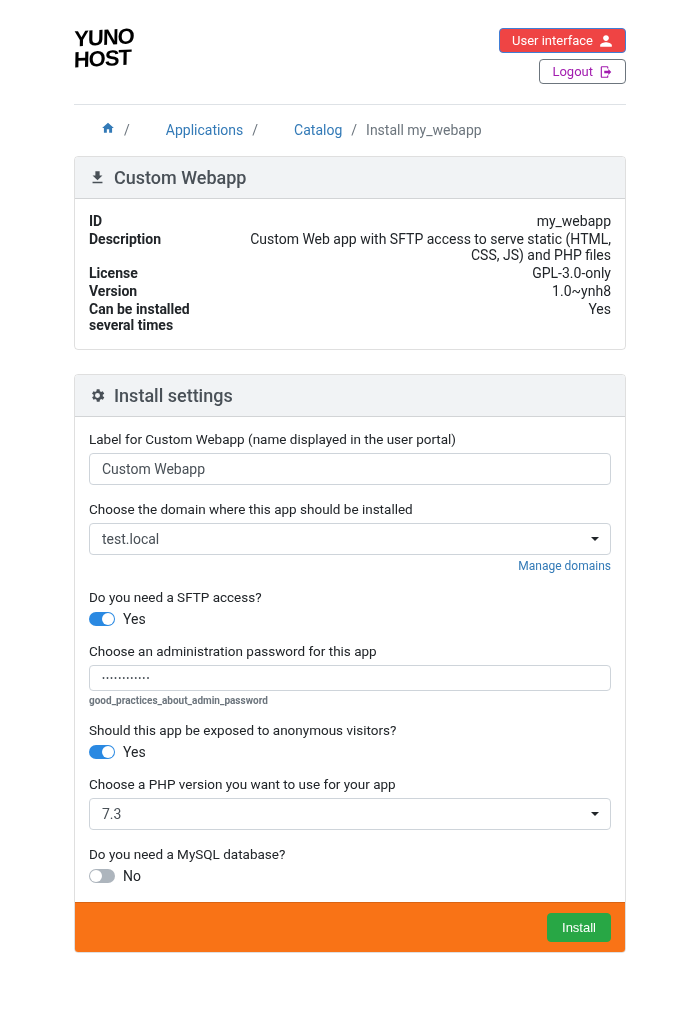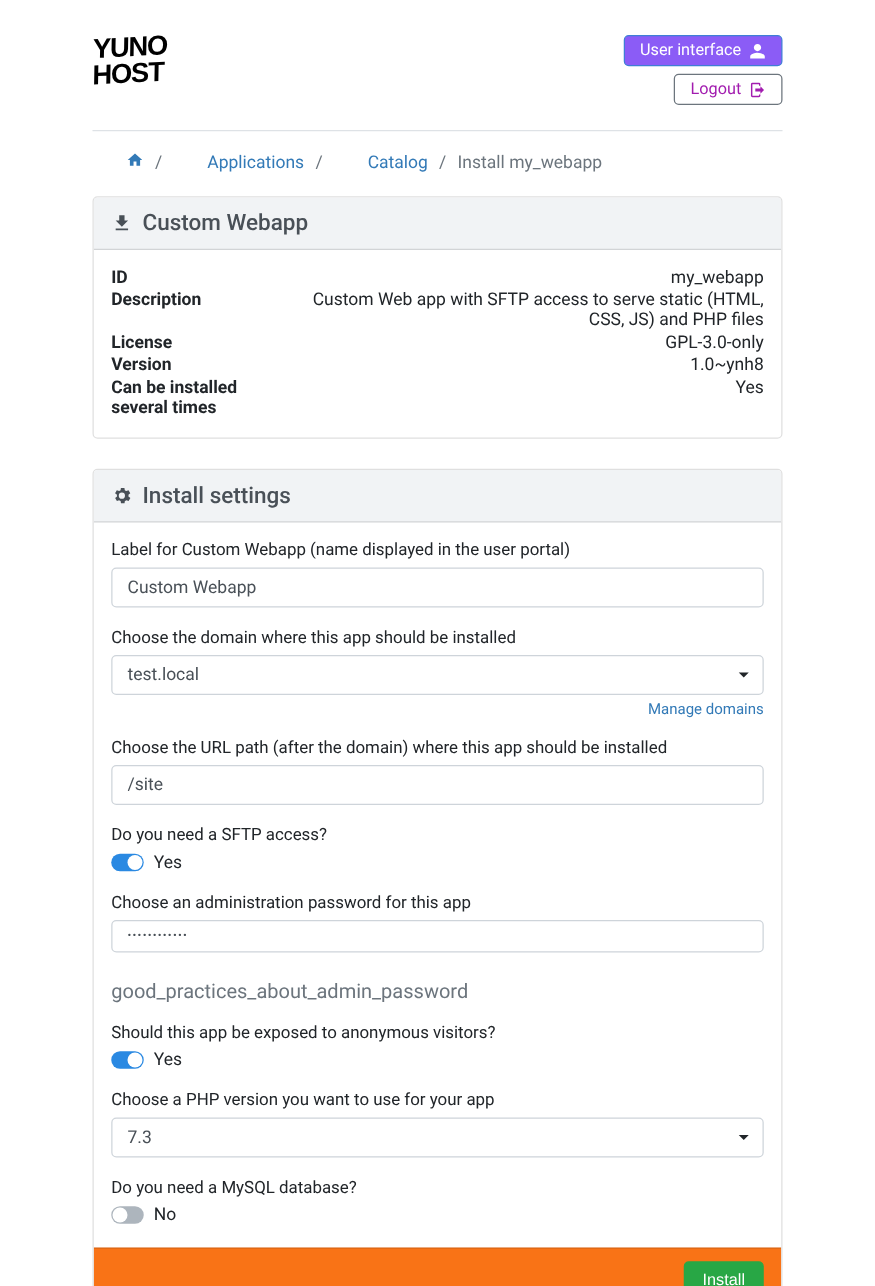--- a/index.html
+++ b/index.html
@@ -43,21 +43,21 @@
       align-items: center;
       gap: 6px;
       padding: 4px 12px;
       border-radius: 4px;
       font-size: 13px;
       cursor: pointer;
       border: 1px solid transparent;
       text-decoration: none;
     }
     .btn-primary {
-      background: #8b5cf6;
+      background: #ef4444;
       color: #fff;
       border-color: #3f7ed6;
     }
     .btn-outline {
       background: #fff;
       border: 1px solid #6c757d;
       color: #a21caf;
     }
     .btn-success {
       background: #28a745;
@@ -135,23 +135,24 @@
     .help-link {
       display: block;
       text-align: right;
       font-size: 12px;
       color: #337ab7;
       text-decoration: none;
       margin-top: 4px;
       cursor: pointer;
     }
     .help-text {
-      font-size: 16px;
+      font-size: 10px;
       color: #6c757d;
-      margin-top: 21px;
+      margin-top: 4px;
+      font-weight: bold;
     }
     .toggle-row {
       display: flex;
       align-items: center;
       gap: 8px;
     }
     .toggle {
       position: relative;
       width: 26px;
       height: 14px;
@@ -265,24 +266,20 @@
       <div class="form-group">
         <label class="form-label">Choose the domain where this app should be installed</label>
         <div class="form-select-wrap">
           <select class="form-select">
             <option>test.local</option>
           </select>
         </div>
         <a class="help-link">Manage domains</a>
       </div>
 
-      <div class="form-group">
-        <label class="form-label">Choose the URL path (after the domain) where this app should be installed</label>
-        <input class="form-control" value="/site" style="">
-      </div>
 
       <div class="form-group">
         <label class="form-label">Do you need a SFTP access?</label>
         <div class="toggle-row">
           <div class="toggle on"></div>
           <span class="toggle-label">Yes</span>
         </div>
       </div>
 
       <div class="form-group">

